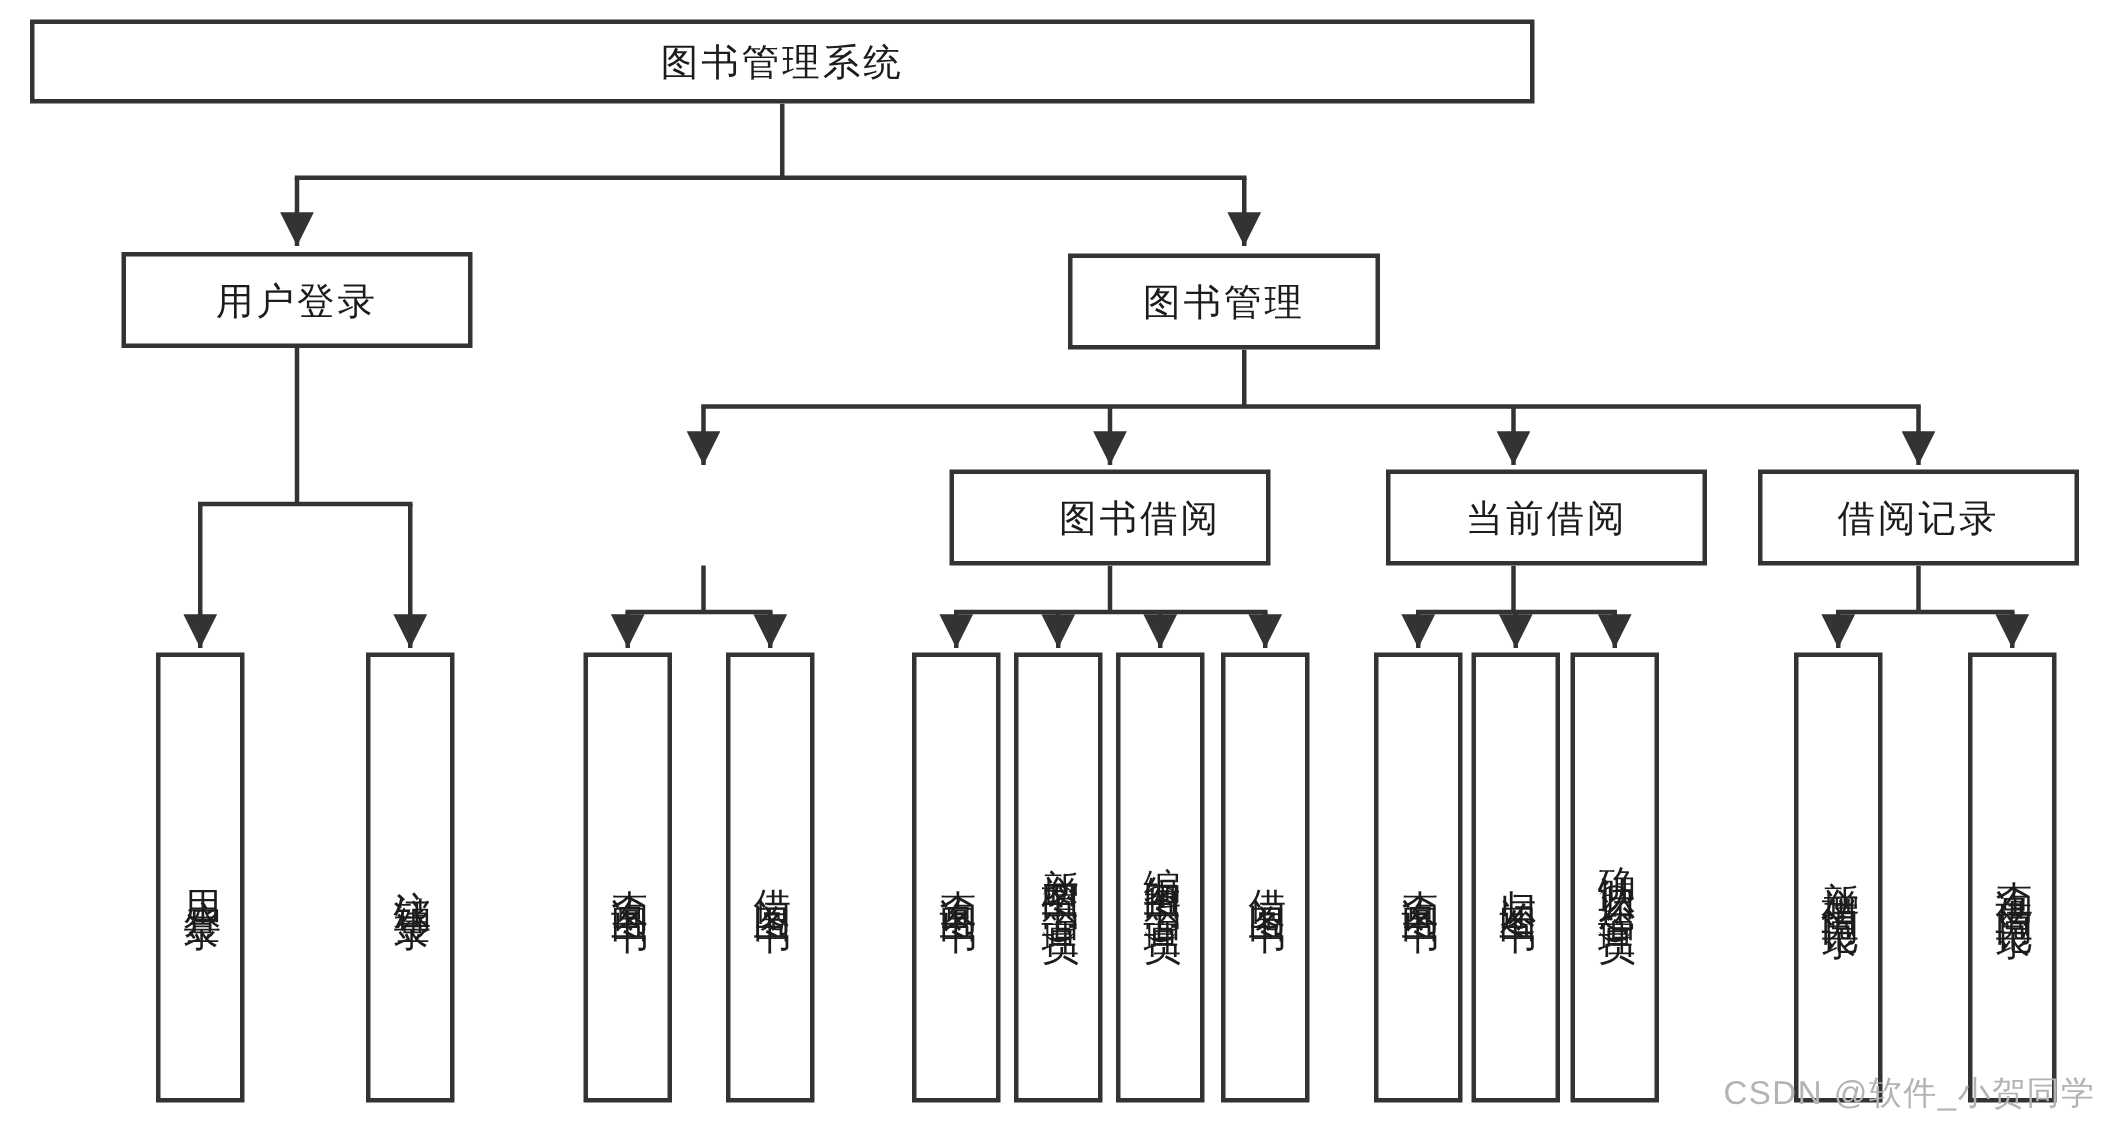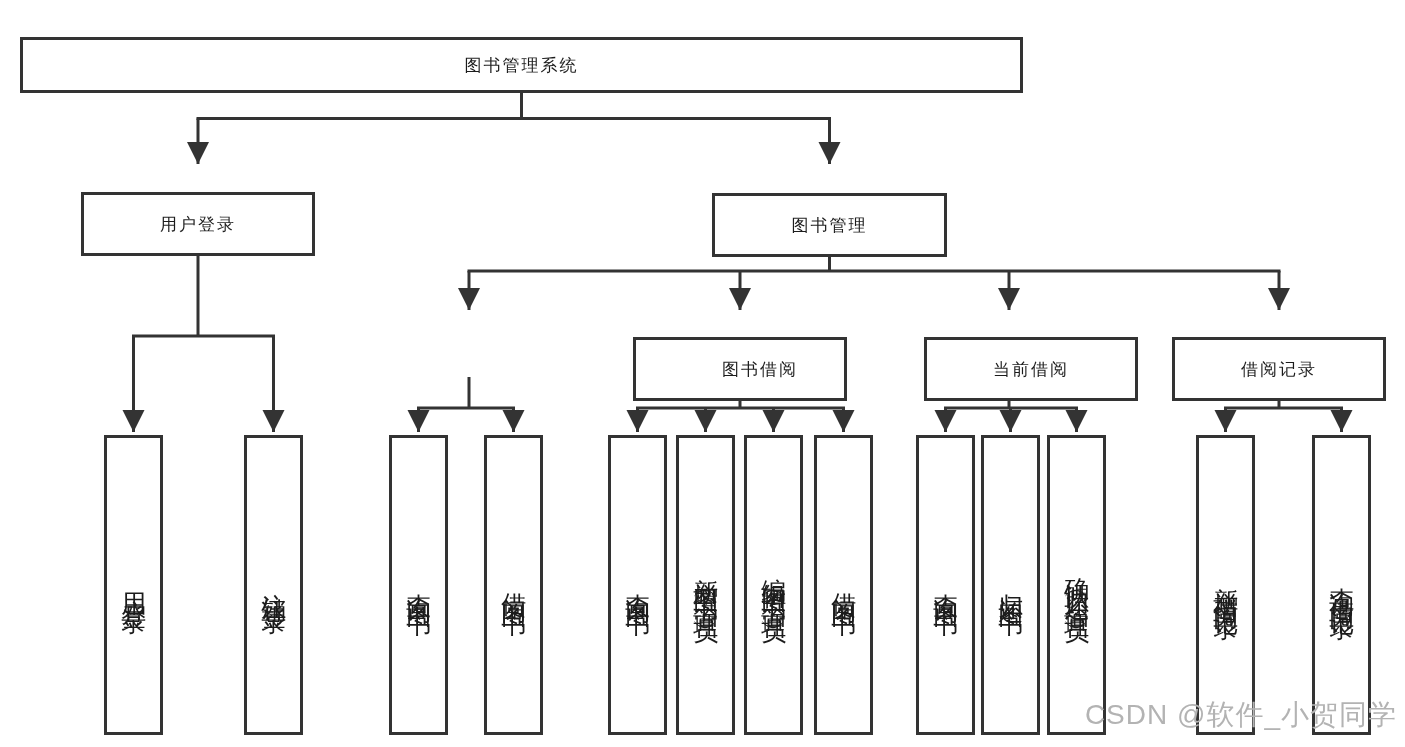--- a/index.html
+++ b/index.html
@@ -10,33 +10,33 @@
     background:#fff; overflow:hidden;
     color:#1c1c1c;
   }
   .node {
     position:absolute;
     border:3px solid var(--line,#333);
     background:#fff;
     display:flex; align-items:center; justify-content:center;
     z-index:2;
   }
-  .h-node { font-size:17px; letter-spacing:2px;margin-top:24px; }
+  .h-node { font-size:25px; letter-spacing:2px; }
   .v-node span {
     writing-mode:vertical-rl;
     text-orientation:mixed;
     font-size:25px;
     letter-spacing:6px;
     line-height:1.1;
     white-space:nowrap;
   }
   .connectors { position:absolute; left:0; top:0; width:1405px; height:747px; z-index:1; }
   .watermark {
-    position:absolute; right:8px; bottom:13px;
-    font-size:28px; color:var(--watermark,#b3b3b3);
+    position:absolute; right:8px; bottom:3px;
+    font-size:22px; color:var(--watermark,#b3b3b3);
     letter-spacing:1px; z-index:3;
   }
 </style>
 </head>
 <body>
 
 <div class="canvas">
 
   <svg class="connectors" viewBox="0 0 1405 747" xmlns="http://www.w3.org/2000/svg">
     <defs>
@@ -87,21 +87,21 @@
     </g>
   </svg>
 
   <div class="node h-node" style="left:20px;top:13px;width:1003px;height:56px;">
     <span>图书管理系统</span>
   </div>
 
   <div class="node h-node" style="left:81px;top:168px;width:234px;height:64px;">
     <span>用户登录</span>
   </div>
-  <div class="node h-node" style="left:712px;top:169px;width:235px;height:64px;">
+  <div class="node h-node" style="left:712px;top:169px;width:208px;height:64px;">
     <span>图书管理</span>
   </div>
 
   <div class="node h-node" style="left:633px;top:313px;width:214px;height:64px;padding-left:40px;">
     <span>图书借阅</span>
   </div>
   <div class="node h-node" style="left:924px;top:313px;width:214px;height:64px;">
     <span>当前借阅</span>
   </div>
   <div class="node h-node" style="left:1172px;top:313px;width:214px;height:64px;">

